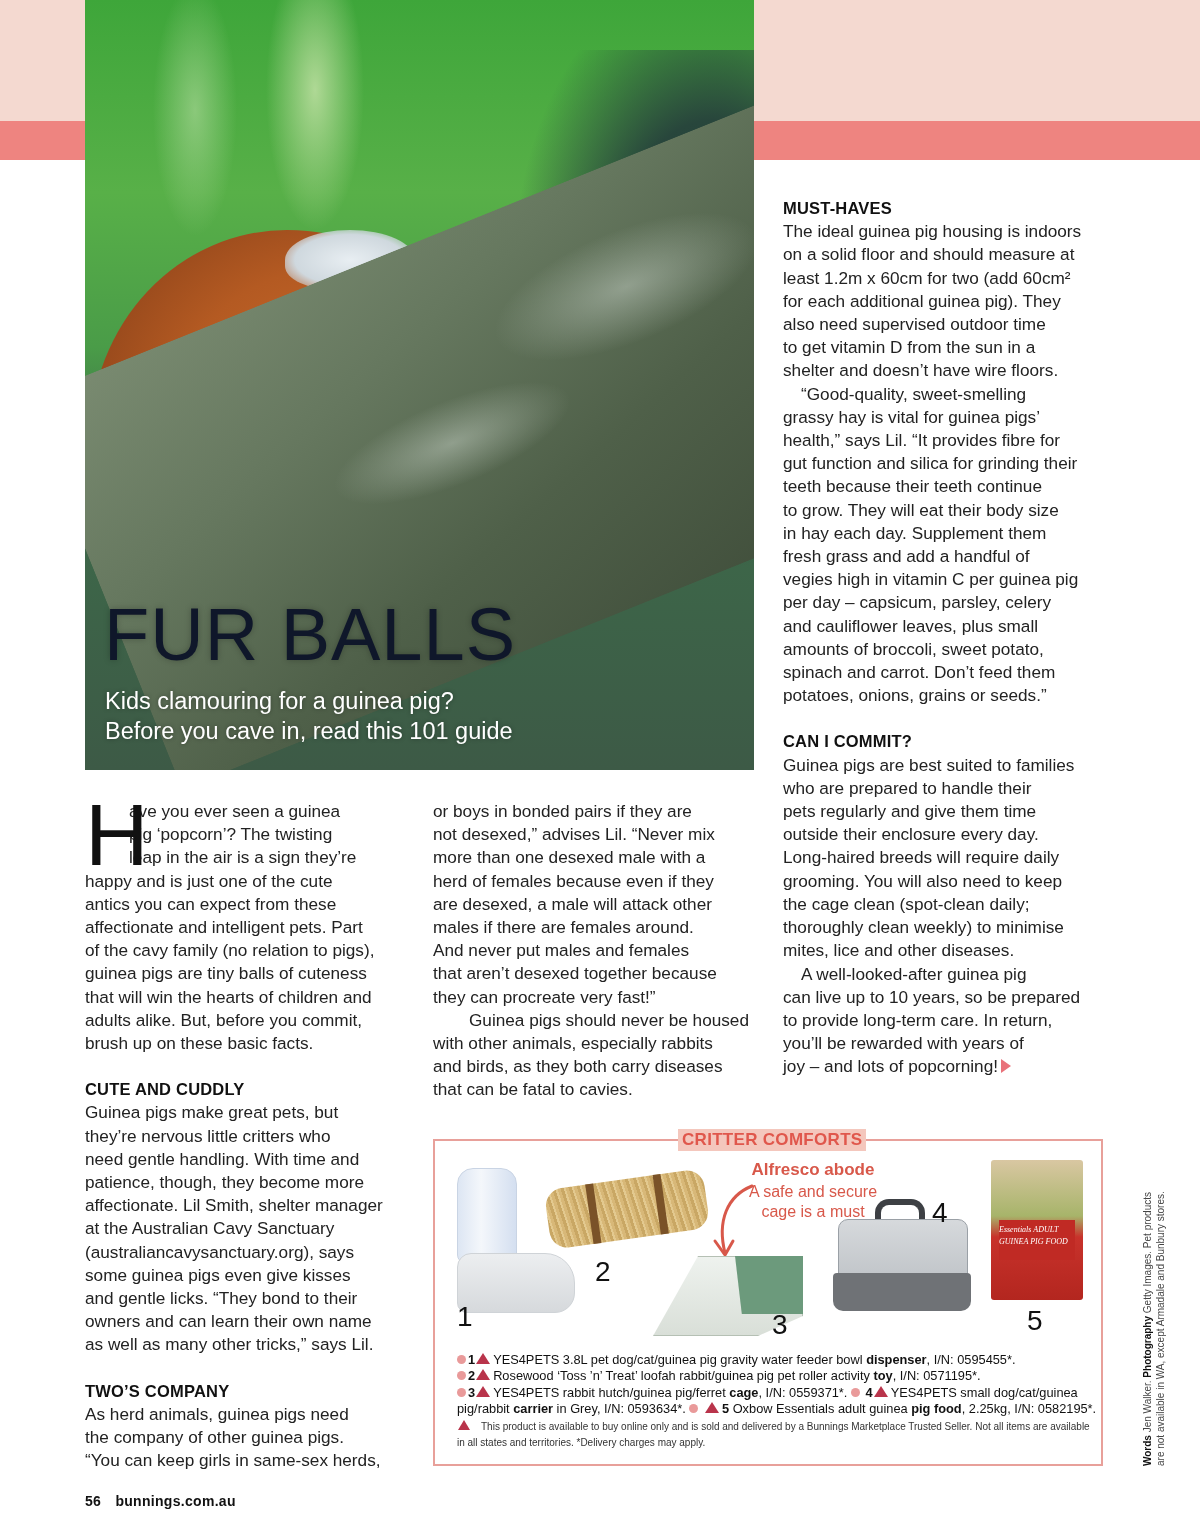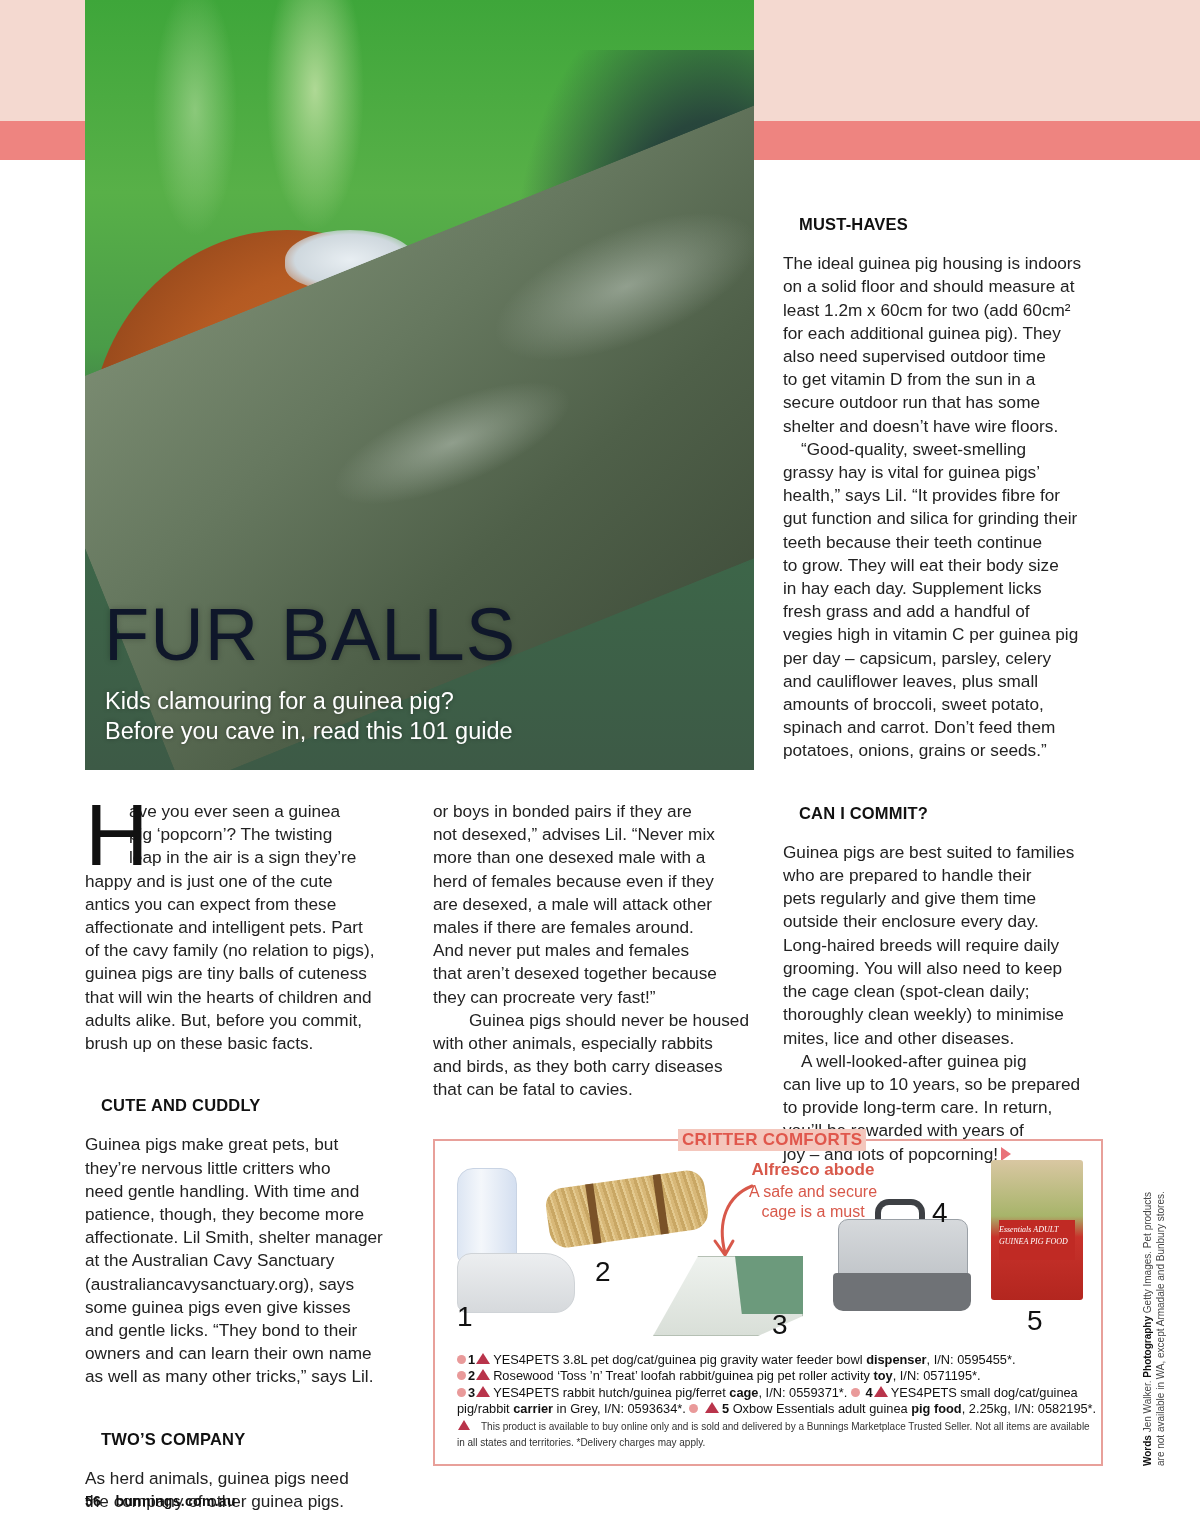--- a/index.html
+++ b/index.html
@@ -55,21 +55,21 @@
     text-shadow: 0 0 6px rgba(0,0,0,0.25);
   }
   .hero-sub {
     position: absolute; left: 105px; top: 686px; font-family: "Liberation Sans", sans-serif;
     font-size: 23.5px; color: #ffffff; line-height: 30px; text-shadow: 0 0 4px rgba(0,0,0,0.35);
   }
 
   
   .col { position: absolute; font-family: "Liberation Sans", sans-serif; font-size: 17.2px; line-height: 23.2px; color: #222; }
   .col .indent { text-indent: 18px; }
-  .col h3 { font-size: 16.5px; font-weight: bold; line-height: 23.2px; color: #111; margin: 16px; letter-spacing: 0.2px; }
+  .col h3 { font-size: 16.5px; font-weight: bold; line-height: 23.2px; color: #111; margin: 0; letter-spacing: 0.2px; }
   .col .gap { height: 23px; }
   .ln { display: block; white-space: nowrap; }
 
   .col1 { left: 85px; top: 800px; width: 330px; }
   .col2 { left: 433px; top: 800px; width: 330px; }
   .col3 { left: 783px; top: 197px; width: 330px; }
 
   .dropcap-wrap { position: relative; }
   .dropcap {
     position: absolute; left: 0; top: 0; font-family: "Liberation Sans", sans-serif;
@@ -217,31 +217,30 @@
 
 <div class="col col3">
   <h3>MUST-HAVES</h3>
   <div>
     <span class="ln">The ideal guinea pig housing is indoors</span>
     <span class="ln">on a solid floor and should measure at</span>
     <span class="ln">least 1.2m x 60cm for two (add 60cm²</span>
     <span class="ln">for each additional guinea pig). They</span>
     <span class="ln">also need supervised outdoor time</span>
     <span class="ln">to get vitamin D from the sun in a</span>
-    <span class="ln">secure outdoor run that has some</span>
     <span class="ln">shelter and doesn’t have wire floors.</span>
   </div>
   <div>
     <span class="ln" style="padding-left:18px">“Good-quality, sweet-smelling</span>
     <span class="ln">grassy hay is vital for guinea pigs’</span>
     <span class="ln">health,” says Lil. “It provides fibre for</span>
     <span class="ln">gut function and silica for grinding their</span>
     <span class="ln">teeth because their teeth continue</span>
     <span class="ln">to grow. They will eat their body size</span>
-    <span class="ln">in hay each day. Supplement licks</span>
+    <span class="ln">in hay each day. Supplement them</span>
     <span class="ln">fresh grass and add a handful of</span>
     <span class="ln">vegies high in vitamin C per guinea pig</span>
     <span class="ln">per day – capsicum, parsley, celery</span>
     <span class="ln">and cauliflower leaves, plus small</span>
     <span class="ln">amounts of broccoli, sweet potato,</span>
     <span class="ln">spinach and carrot. Don’t feed them</span>
     <span class="ln">potatoes, onions, grains or seeds.”</span>
   </div>
   <div class="gap"></div>
   <h3>CAN I COMMIT?</h3>

